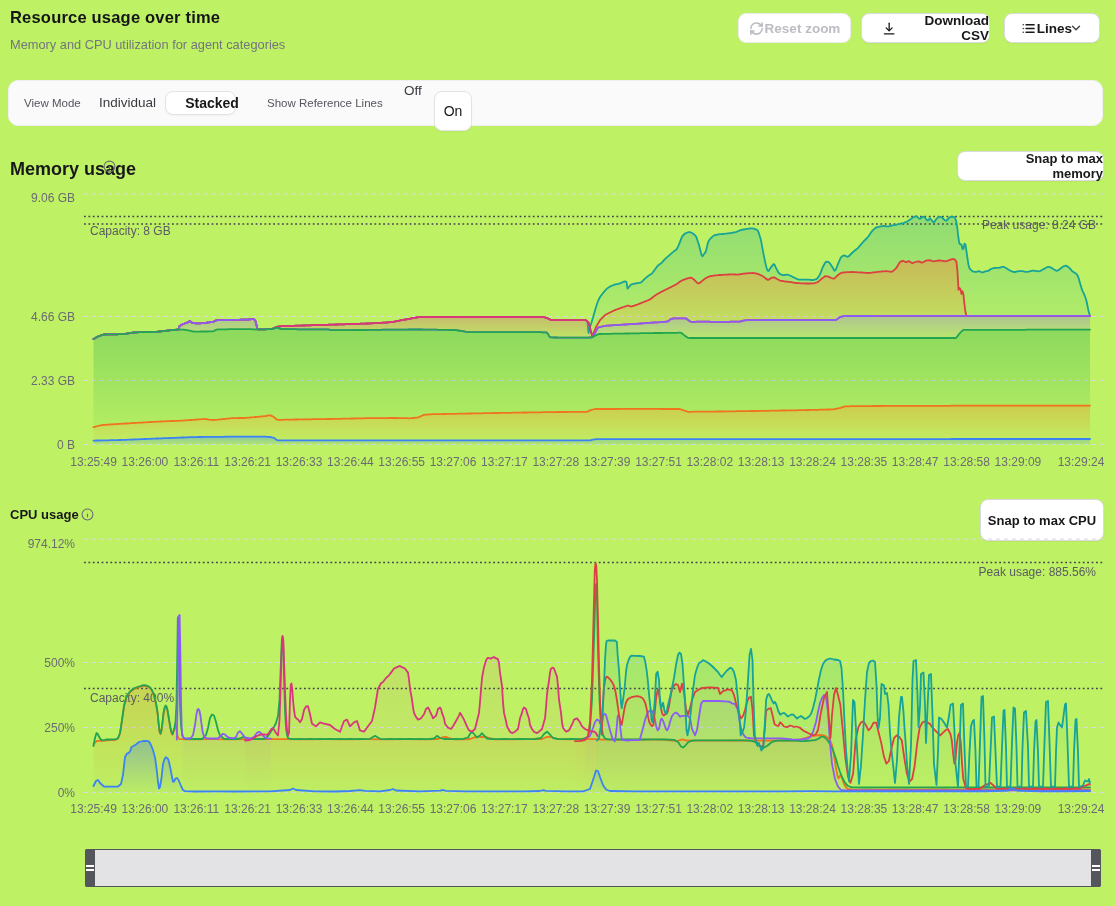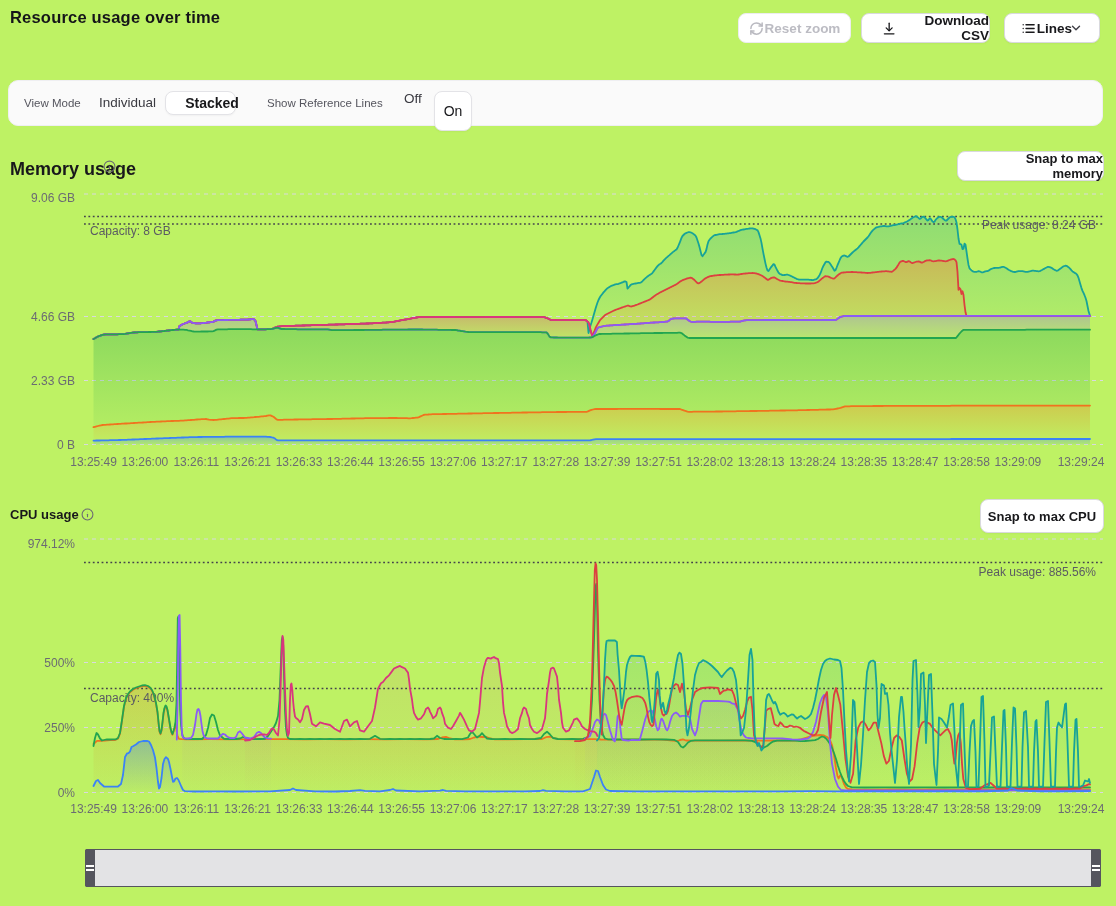--- a/index.html
+++ b/index.html
@@ -4,20 +4,21 @@
 * { margin:0; padding:0; box-sizing:border-box; }
 html,body { background:#fff; font-family:"Liberation Sans", sans-serif; }
 #page { position:relative; width:1116px; height:906px; background:#bef264; overflow:hidden; }
 .btn { position:absolute; display:flex; align-items:center; justify-content:center; gap:1px;
   background:#fff; border:1px solid #d9d9de; border-radius:8px; font-size:13.5px; font-weight:700;
   color:#18181b; box-shadow:0 1px 2px rgba(0,0,0,0.04);text-align:right; }
 </style></head>
 <body>
 <div id="page">
   <div style="position:absolute;left:10px;top:8px;font-size:16.5px;font-weight:700;color:#151519;letter-spacing:0.2px;">Resource usage over time</div>
+  <div style="position:absolute;left:10px;top:37px;font-size:12.8px;color:#74747d;">Memory and CPU utilization for agent categories</div>
 
   <div class="btn" style="left:738px;top:13px;width:113px;height:30px;color:#bcbcc3;border-color:#ececef;box-shadow:none;">
       <svg width="15" height="15" viewBox="0 0 24 24" fill="none" stroke="#b9b9c0" stroke-width="2.4" stroke-linecap="round" stroke-linejoin="round">
         <path d="M3 12a9 9 0 0 1 9-9 9.75 9.75 0 0 1 6.74 2.74L21 8"></path>
         <path d="M21 3v5h-5"></path>
         <path d="M21 12a9 9 0 0 1-9 9 9.75 9.75 0 0 1-6.74-2.74L3 16"></path>
         <path d="M8 16H3v5"></path>
       </svg>
       <span>Reset zoom</span>
     </div>
@@ -44,38 +45,38 @@
           <path d="M6 9l6 6 6-6"></path>
         </svg>
       </span>
     </div>
 
   <div style="position:absolute;left:8px;top:80px;width:1095px;height:46px;background:#fafafa;border:1px solid #efeff2;border-radius:10px;"></div>
   <div style="position:absolute;left:24px;top:97px;font-size:11.5px;color:#55555e;">View Mode</div>
   <div style="position:absolute;left:99px;top:95px;font-size:13.5px;color:#3a3a41;">Individual</div>
   <div class="btn" style="left:165px;top:91px;width:71px;height:24px;font-size:14px;font-weight:600;border-color:#e3e3e7;padding-left:23px;">Stacked</div>
   <div style="position:absolute;left:267px;top:97px;font-size:11.5px;color:#55555e;text-align:center;">Show Reference Lines</div>
-  <div style="position:absolute;left:404px;top:91px;font-size:13.5px;color:#3a3a41;">Off</div>
+  <div style="position:absolute;left:404px;top:83px;font-size:13.5px;color:#3a3a41;">Off</div>
   <div class="btn" style="left:434px;top:91px;width:38px;height:40px;font-size:14px;font-weight:400;border-color:#e3e3e7;">On</div>
 
   <div style="position:absolute;left:10px;top:159px;font-size:18px;font-weight:700;color:#18181b;text-align:right;">Memory usage</div>
   <div style="position:absolute;left:103px;top:159px;"><svg width="13" height="13" viewBox="0 0 24 24" fill="none" stroke="#6b6b73" stroke-width="2">
         <circle cx="12" cy="12" r="10"></circle>
         <line x1="12" y1="16" x2="12" y2="11.5" stroke-linecap="round"></line>
         <circle cx="12" cy="7.5" r="0.6" fill="#6b6b73" stroke="none"></circle>
       </svg></div>
   <div class="btn" style="left:957px;top:151px;width:147px;height:30px;font-size:13px;padding-left:39px;">Snap to max memory</div>
 
   <div style="position:absolute;left:10px;top:507px;font-size:13px;font-weight:700;color:#18181b;">CPU usage</div>
   <div style="position:absolute;left:81px;top:507px;"><svg width="13" height="13" viewBox="0 0 24 24" fill="none" stroke="#6b6b73" stroke-width="2">
         <circle cx="12" cy="12" r="10"></circle>
         <line x1="12" y1="16" x2="12" y2="11.5" stroke-linecap="round"></line>
         <circle cx="12" cy="7.5" r="0.6" fill="#6b6b73" stroke="none"></circle>
       </svg></div>
-  <div class="btn" style="left:980px;top:499px;width:124px;height:34px;font-size:13px;">Snap to max CPU</div>
+  <div class="btn" style="left:980px;top:499px;width:124px;height:42px;font-size:13px;">Snap to max CPU</div>
 
   <svg width="1116" height="906" viewBox="0 0 1116 906" style="position:absolute;top:0;left:0;" font-family="Liberation Sans, sans-serif">
 <defs>
 <linearGradient id="gblue" x1="0" y1="0" x2="0" y2="1">
           <stop offset="0" stop-color="#3b82f6" stop-opacity="0.38"></stop>
           <stop offset="1" stop-color="#3b82f6" stop-opacity="0.1"></stop>
         </linearGradient>
 <linearGradient id="gorange" x1="0" y1="0" x2="0" y2="1">
           <stop offset="0" stop-color="#f0731e" stop-opacity="0.3"></stop>
           <stop offset="1" stop-color="#f0731e" stop-opacity="0.04"></stop>

